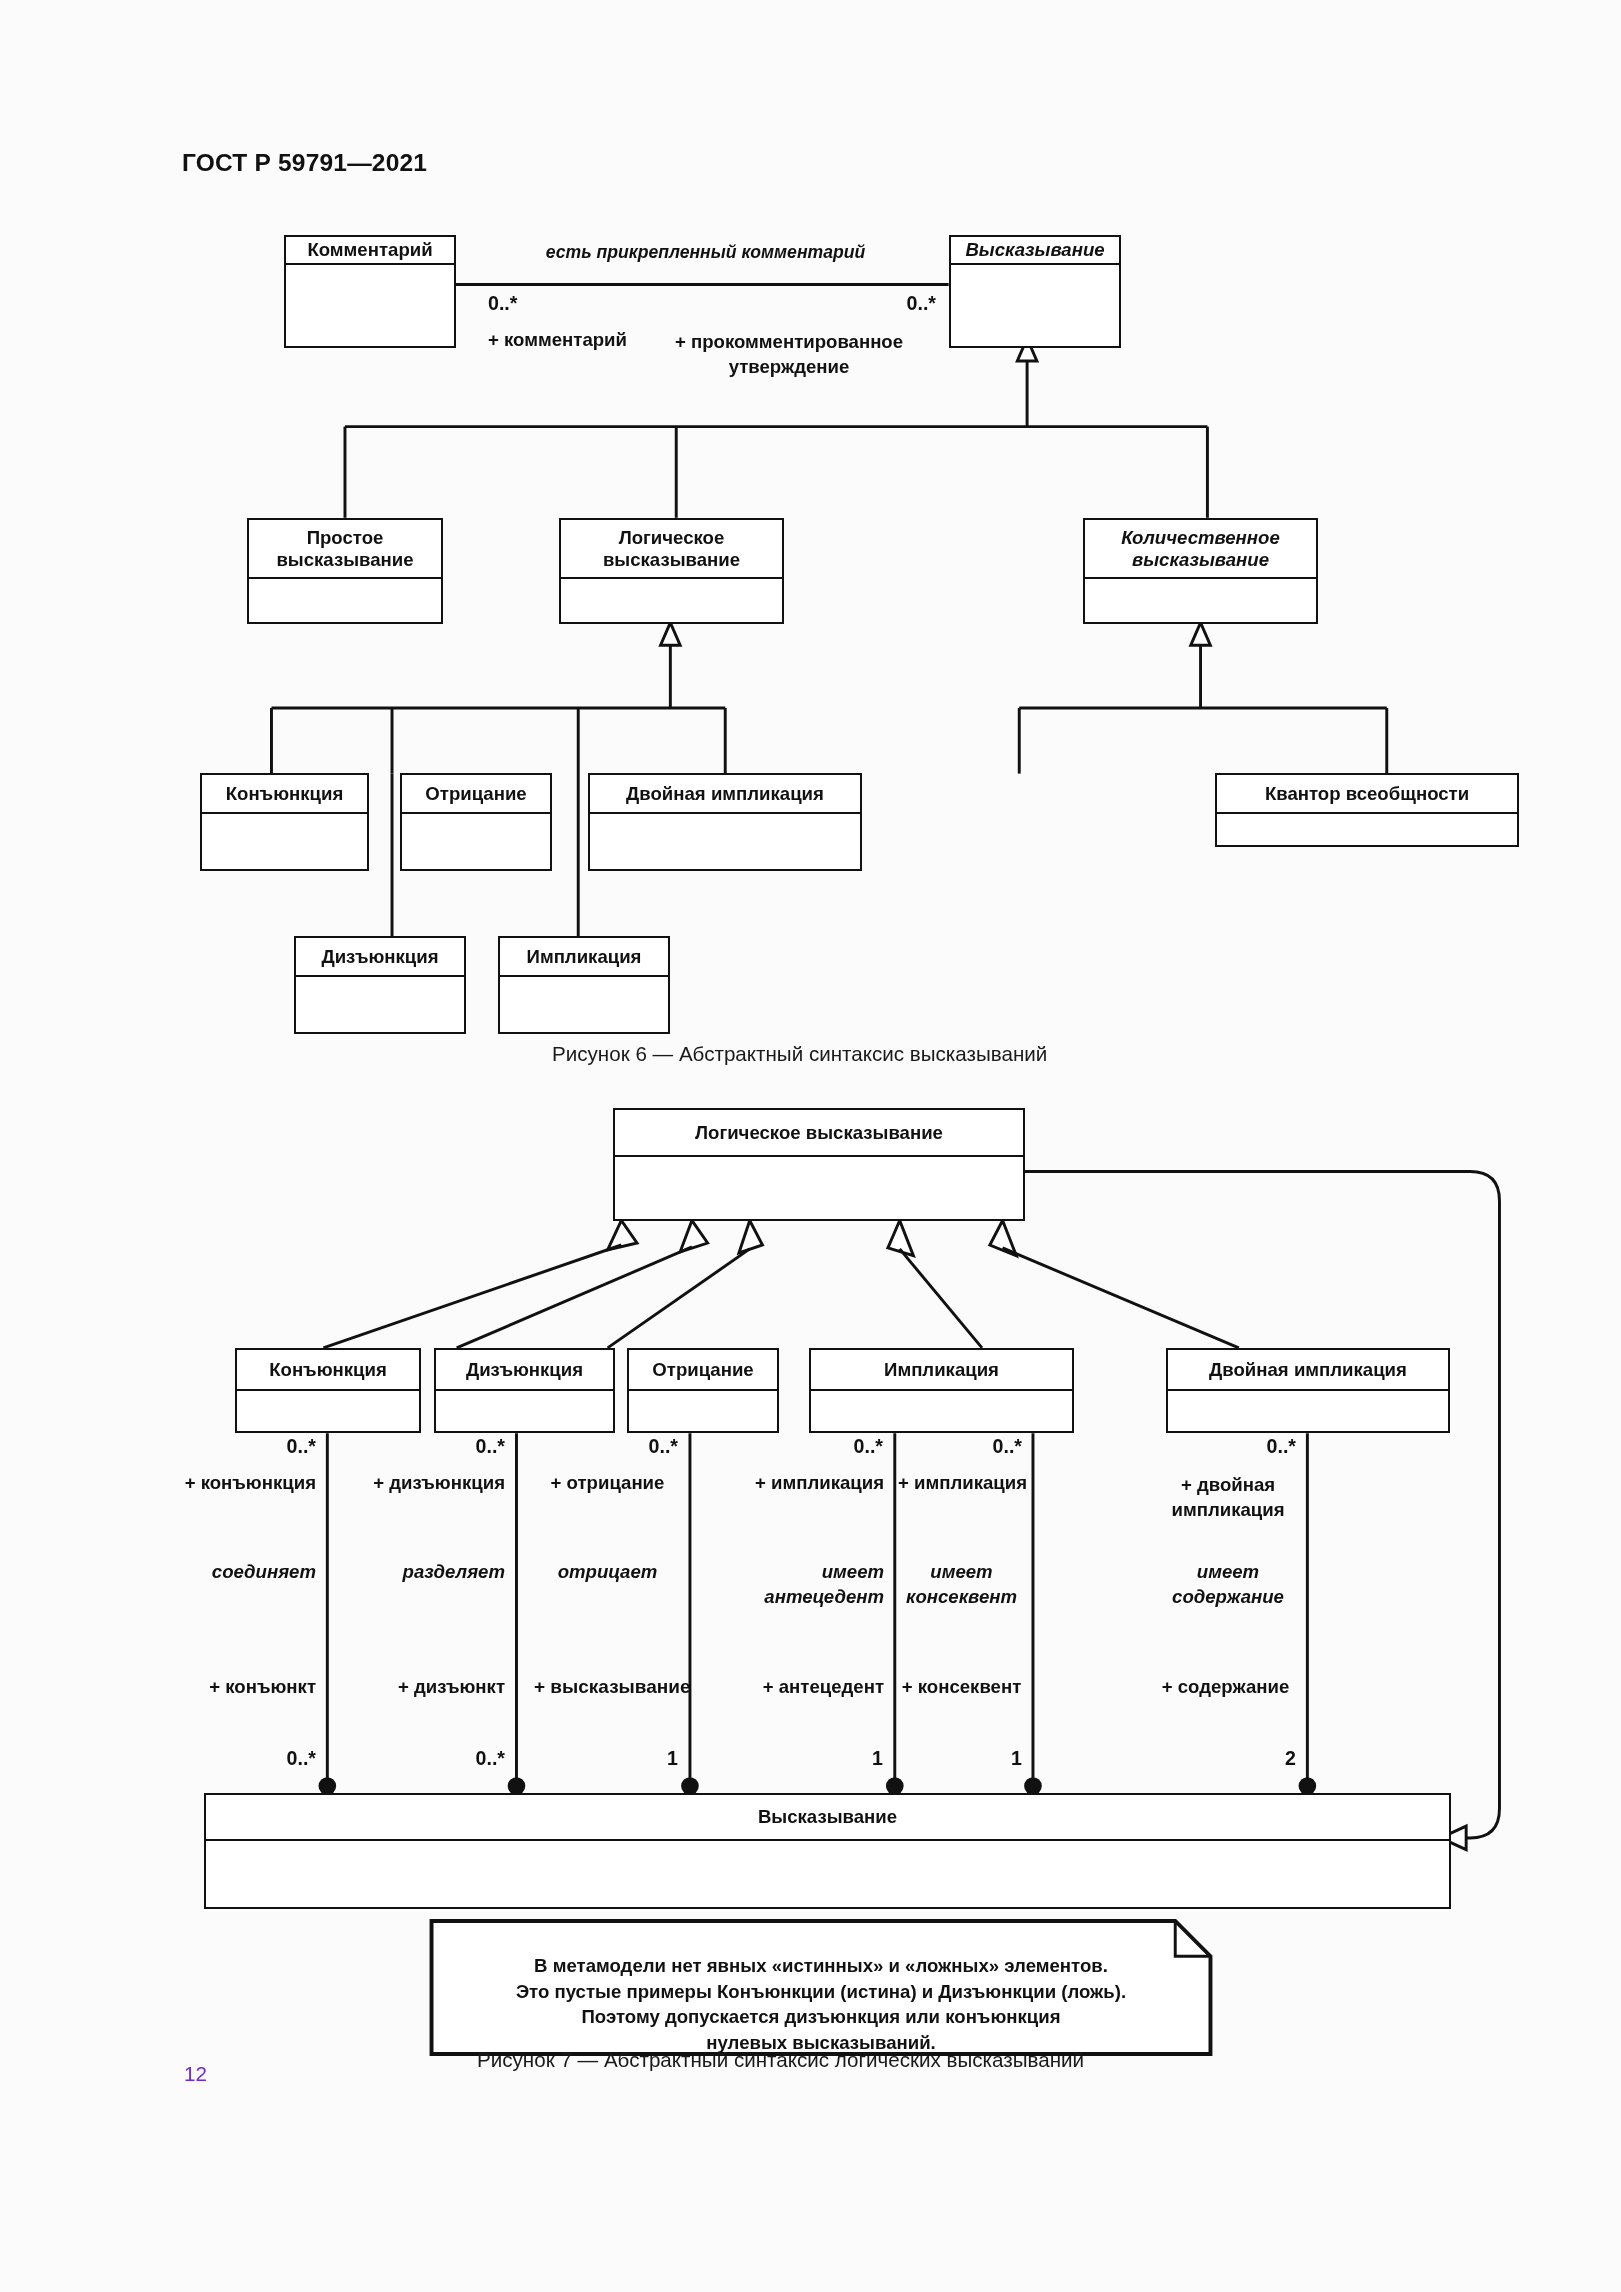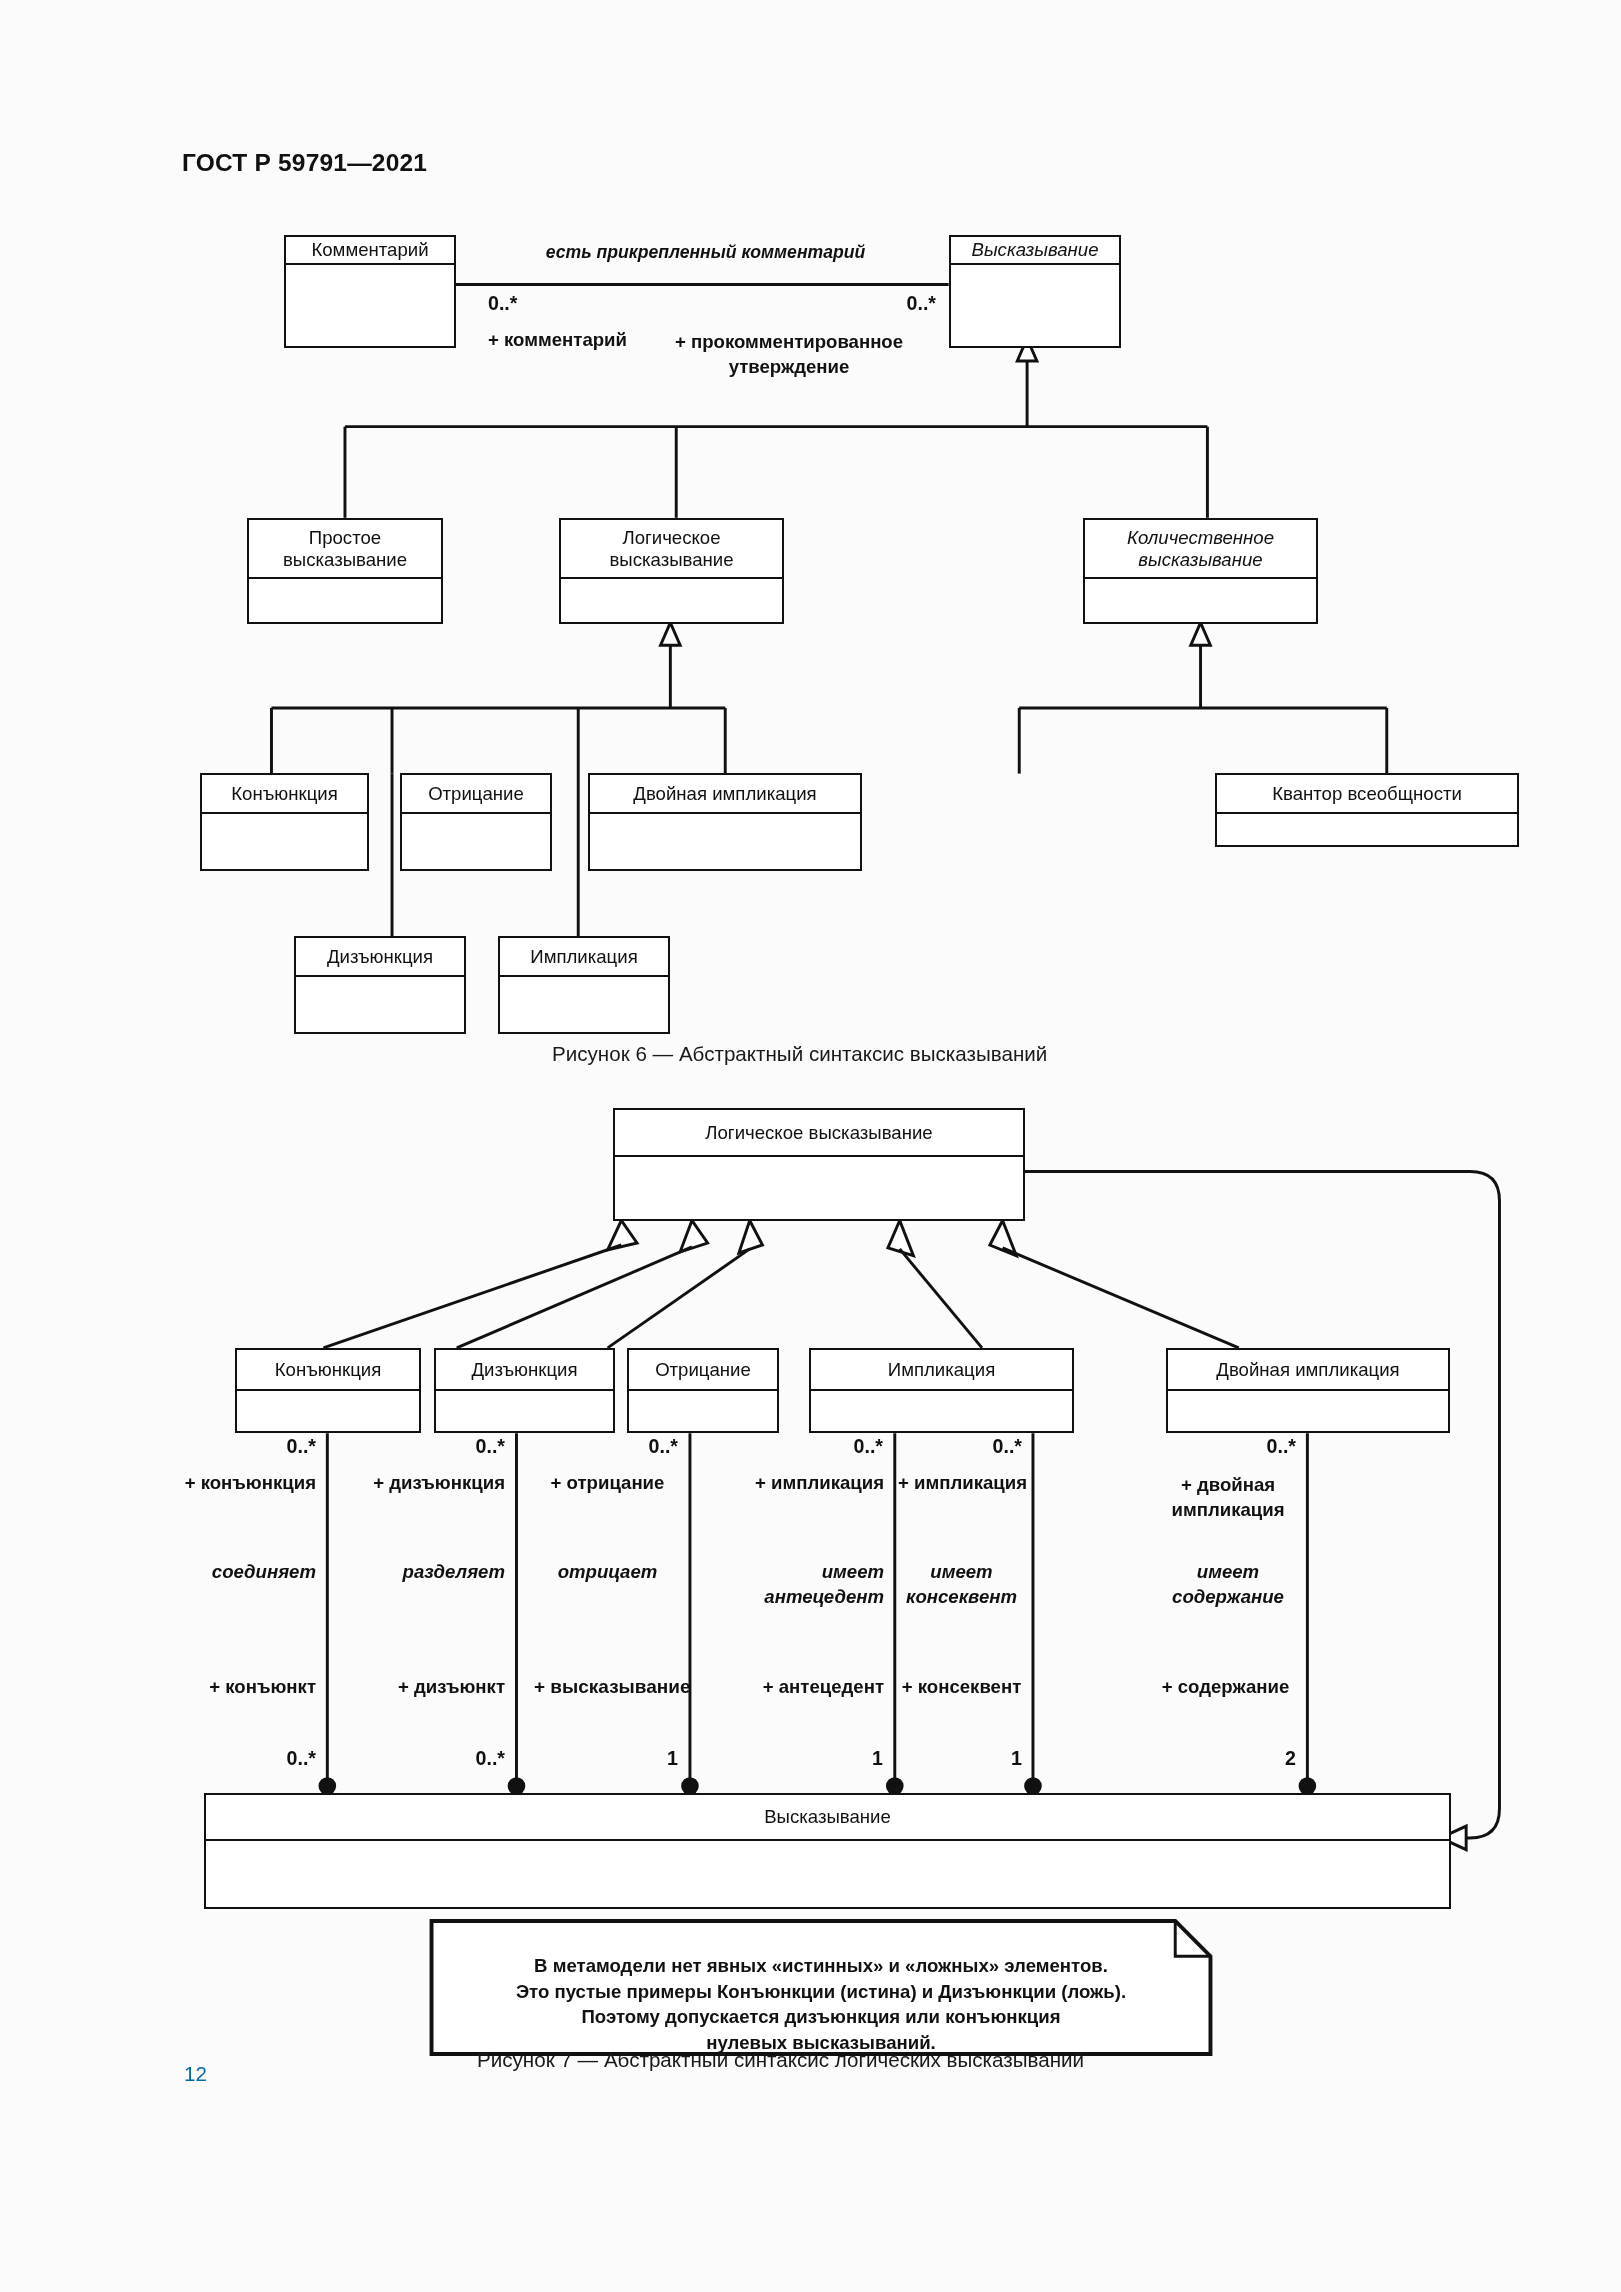--- a/index.html
+++ b/index.html
@@ -42,21 +42,21 @@
     flex-direction: column;
   }
   .uml-class .title {
     box-sizing: border-box;
     border-bottom: 2.9px solid #111;
     display: flex;
     align-items: center;
     justify-content: center;
     text-align: center;
     font-size: 18.6px;
-    font-weight: 400;
+    font-weight: 700;
     line-height: 1.18;
     color: #111;
     padding: 2px 16px;
   }
   .uml-class .title.abstract { font-style: italic; }
   .uml-class .body { flex: 1 1 auto; }
 
   
   .txt {
     position: absolute;
@@ -75,21 +75,21 @@
     position: absolute;
     font-size: 20.6px;
     color: #1a1a1a;
     white-space: nowrap;
   }
   #page-number {
     position: absolute;
     left: 184px;
     top: 2062px;
     font-size: 20.6px;
-    color: #0369a1;
+    color: #6d28d9;
   }
 
   
   #wires {
     position: absolute;
     left: 0; top: 0;
     width: 1621px;
     height: 2293px;
     pointer-events: none;
   }

